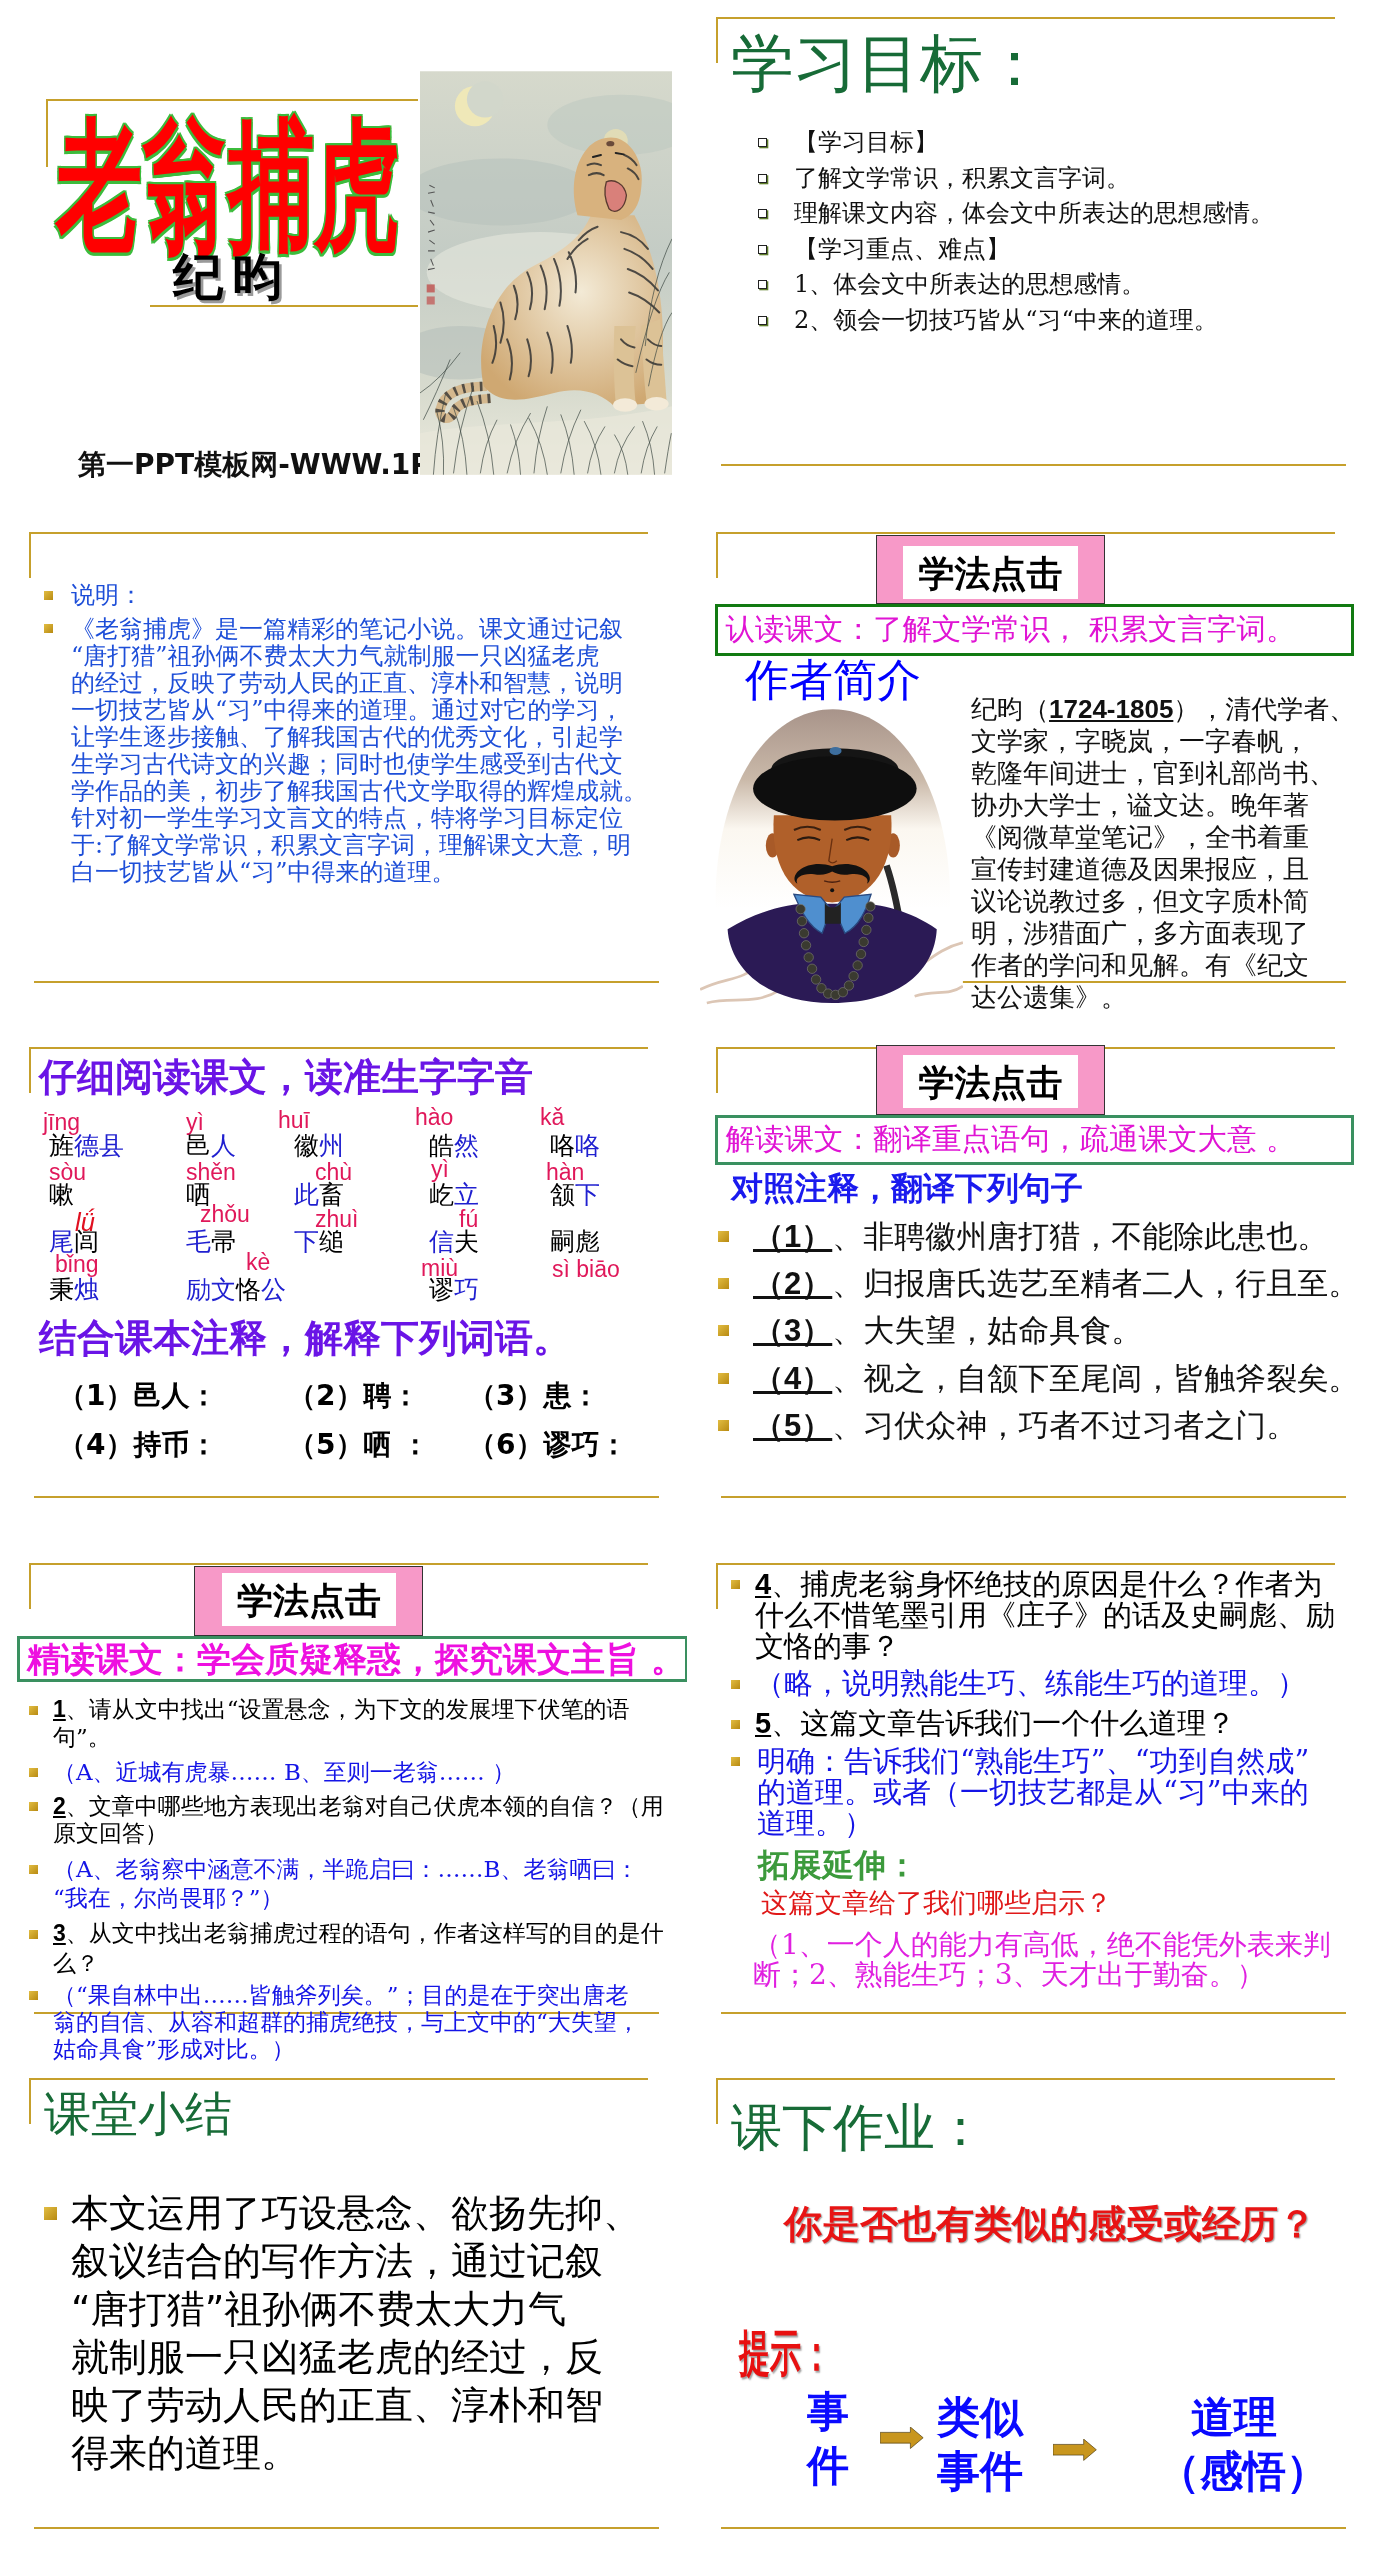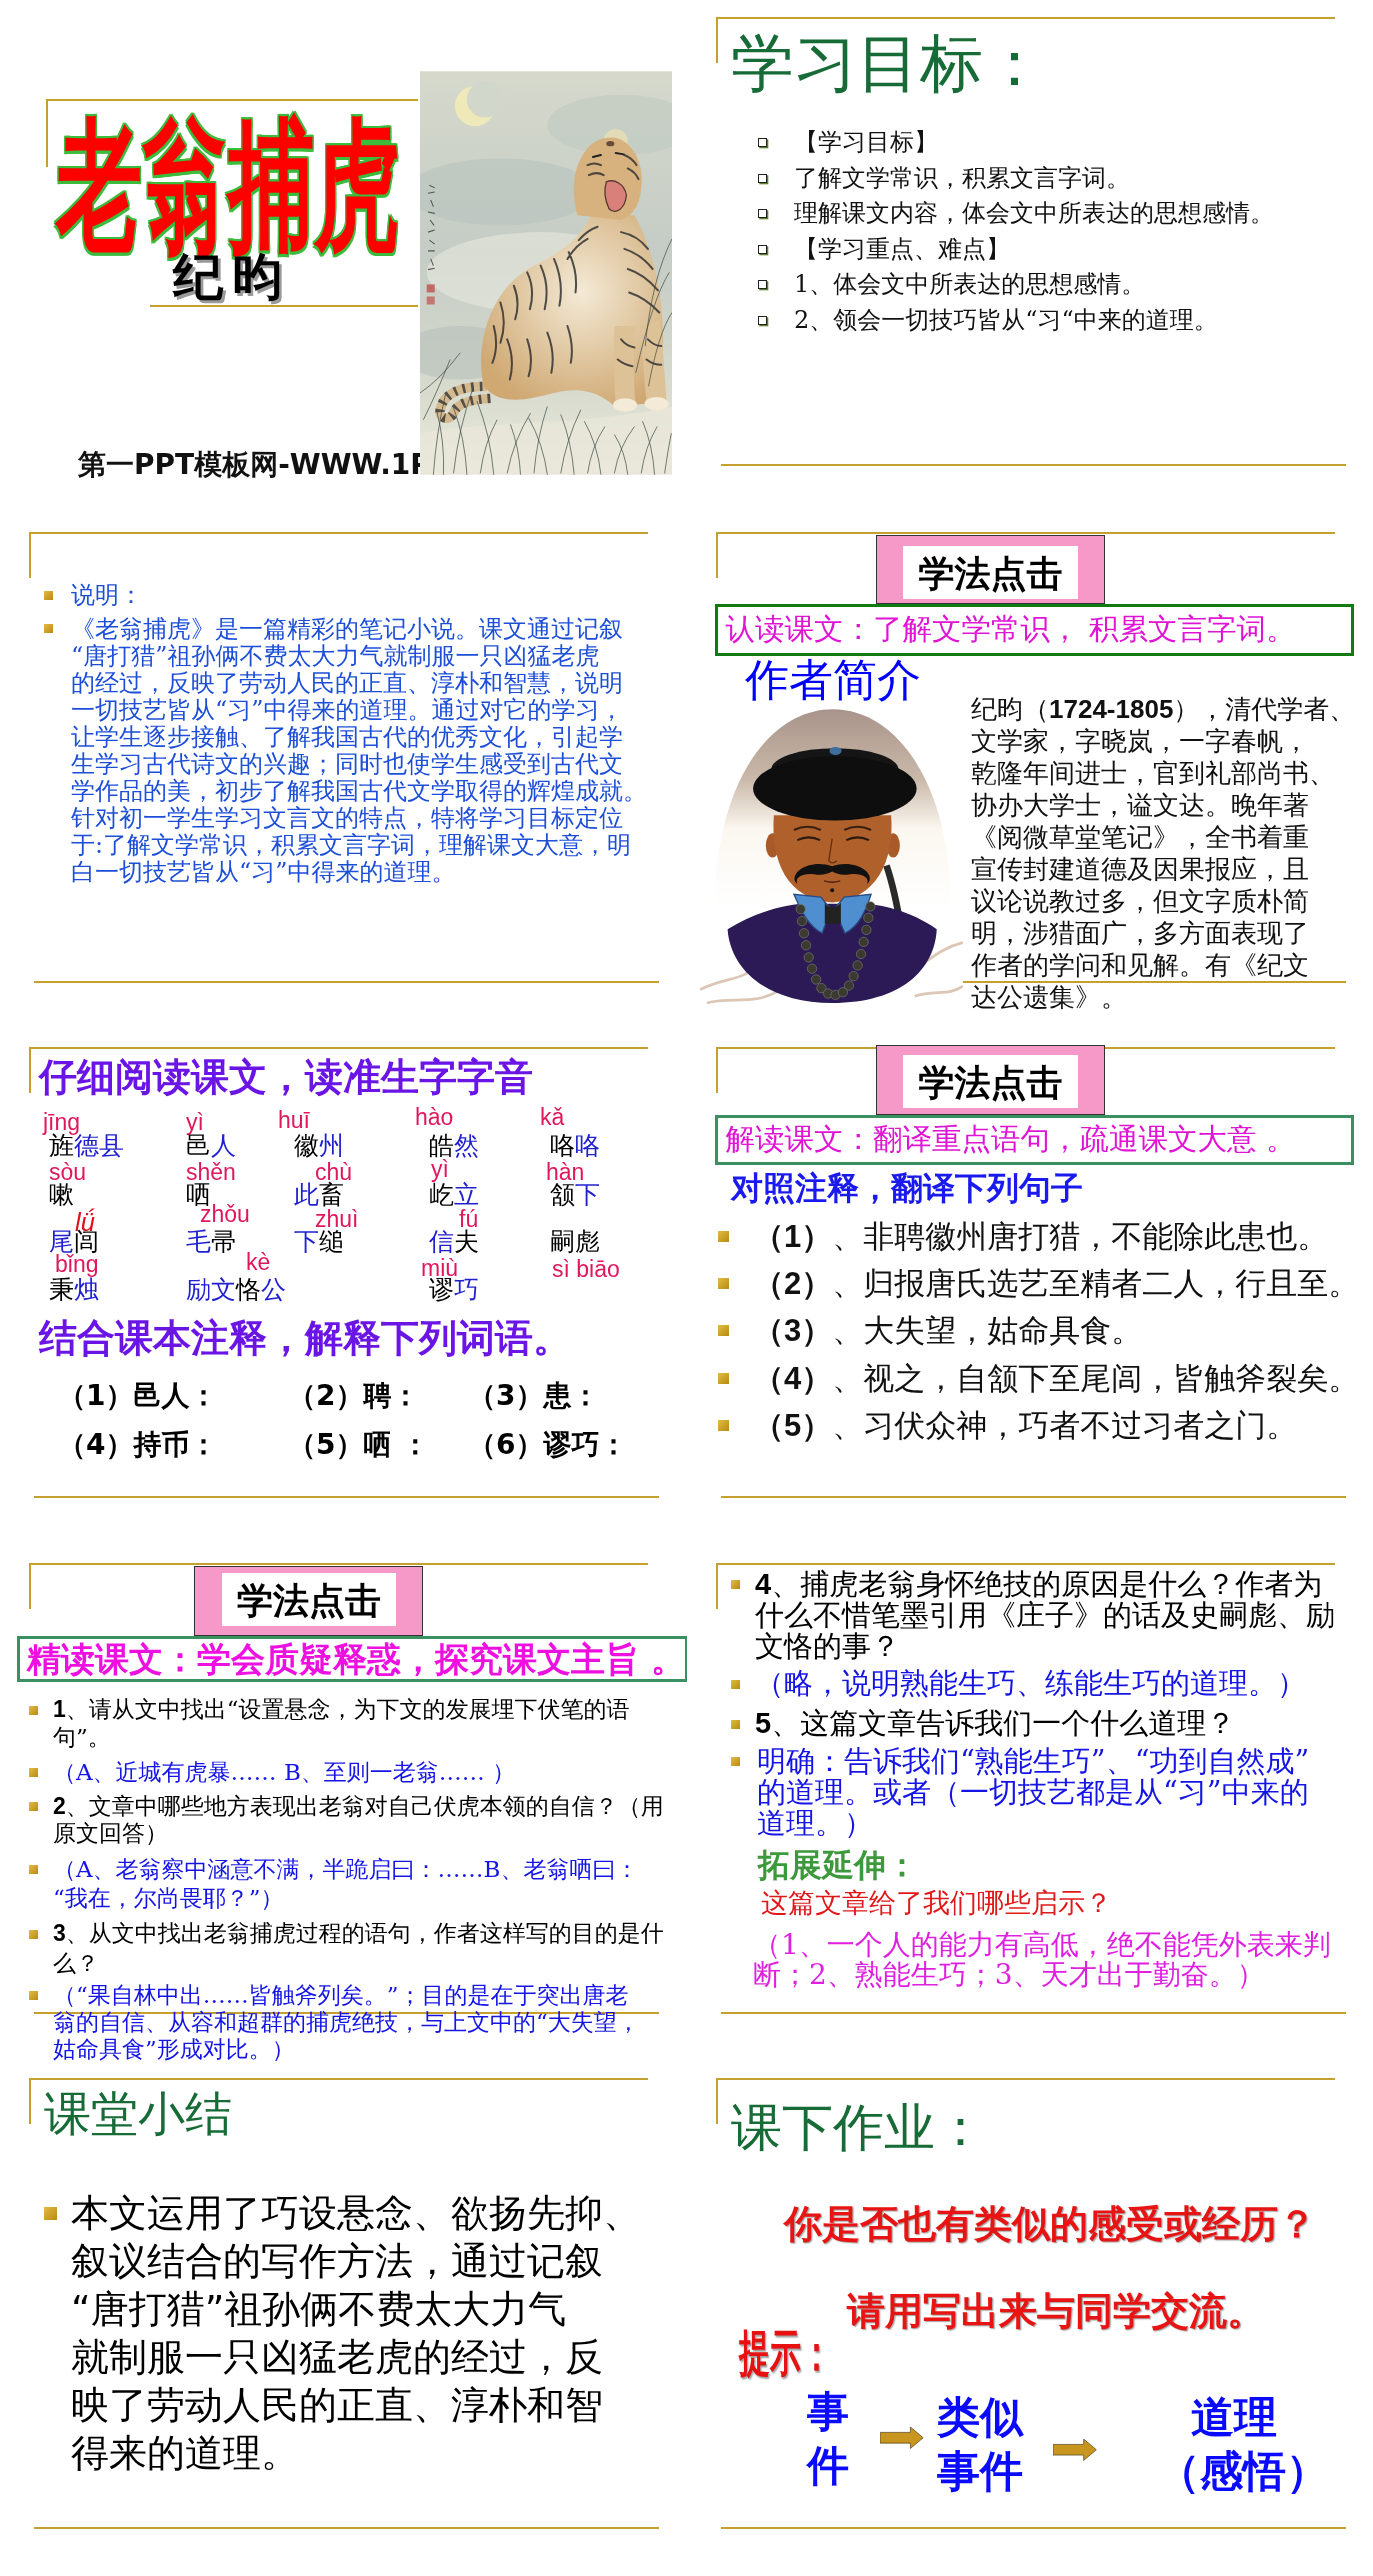--- a/index.html
+++ b/index.html
@@ -50,21 +50,21 @@
   .hz .k { color: #000; }
   .hz .b { color: #2020d0; }
   .vocab { font-size: 28px; font-weight: bold; color: #000; }
 
   .t36 { font-size: 24px; color: #111; }
   .t35 { font-size: 24px; color: #1d4ed8; }
   .t39 { font-size: 26px; color: #111; }
   .t46 { font-size: 31px; color: #111; }
   .t34 { font-size: 23px; }
   .t43 { font-size: 29px; }
-  .num-b { font-family: "Liberation Sans", "DejaVu Sans", sans-serif; font-weight: bold; }
+  .num-b { font-family: "Liberation Sans", "DejaVu Sans", sans-serif; font-weight: bold; text-decoration: underline; }
 
   .red-prompt { font-size: 38px; font-weight: bold; color: #e81414; text-shadow: 1.3px 1.3px 1.3px #a0a0a0; }
   .flow-col { position: absolute; font-size: 43px; line-height: 54px; font-weight: bold; color: #0a0aff; white-space: nowrap; }
   .flow-col div { display: block; }
 </style>
 </head>
 <body>
 
 <div class="page">
 
@@ -405,21 +405,20 @@
       <div>得来的道理。</div>
     </div>
   </div>
 
   <div class="slide" style="left:687px;top:2061px">
     <div class="gl gl-t"></div>
     <div class="gl gl-l"></div>
     <div class="gl gl-b"></div>
     <div class="abs f-serif green-title" style="left:44px;top:41px;font-size:51px">课下作业：</div>
     <div class="abs f-serif red-prompt" style="left:97px;top:144px">你是否也有类似的感受或经历？</div>
-    <div class="abs f-serif red-prompt" style="left:160px;top:231px;font-size:38px">请用写出来与同学交流。</div>
     <div class="abs f-sans" style="left:52px;top:267px;font-size:31px;font-weight:bold;color:#e81010;transform:scaleY(1.6);transform-origin:0 0;text-shadow:1.3px 1.3px 1.3px #a0a0a0">提示：</div>
 
     <div class="flow-col f-serif" style="left:120px;top:324px;font-size:42px">
       <div>事</div>
       <div>件</div>
     </div>
     <div class="abs" style="left:193px;top:366px;width:44px;height:21.5px">
       <svg width="44" height="21.5" viewBox="0 0 65 32">
           <polygon points="0,8 45,8 45,0 64,16 45,32 45,24 0,24" fill="#c8961e" stroke="#4a3a10" stroke-width="1"></polygon>
         </svg>

